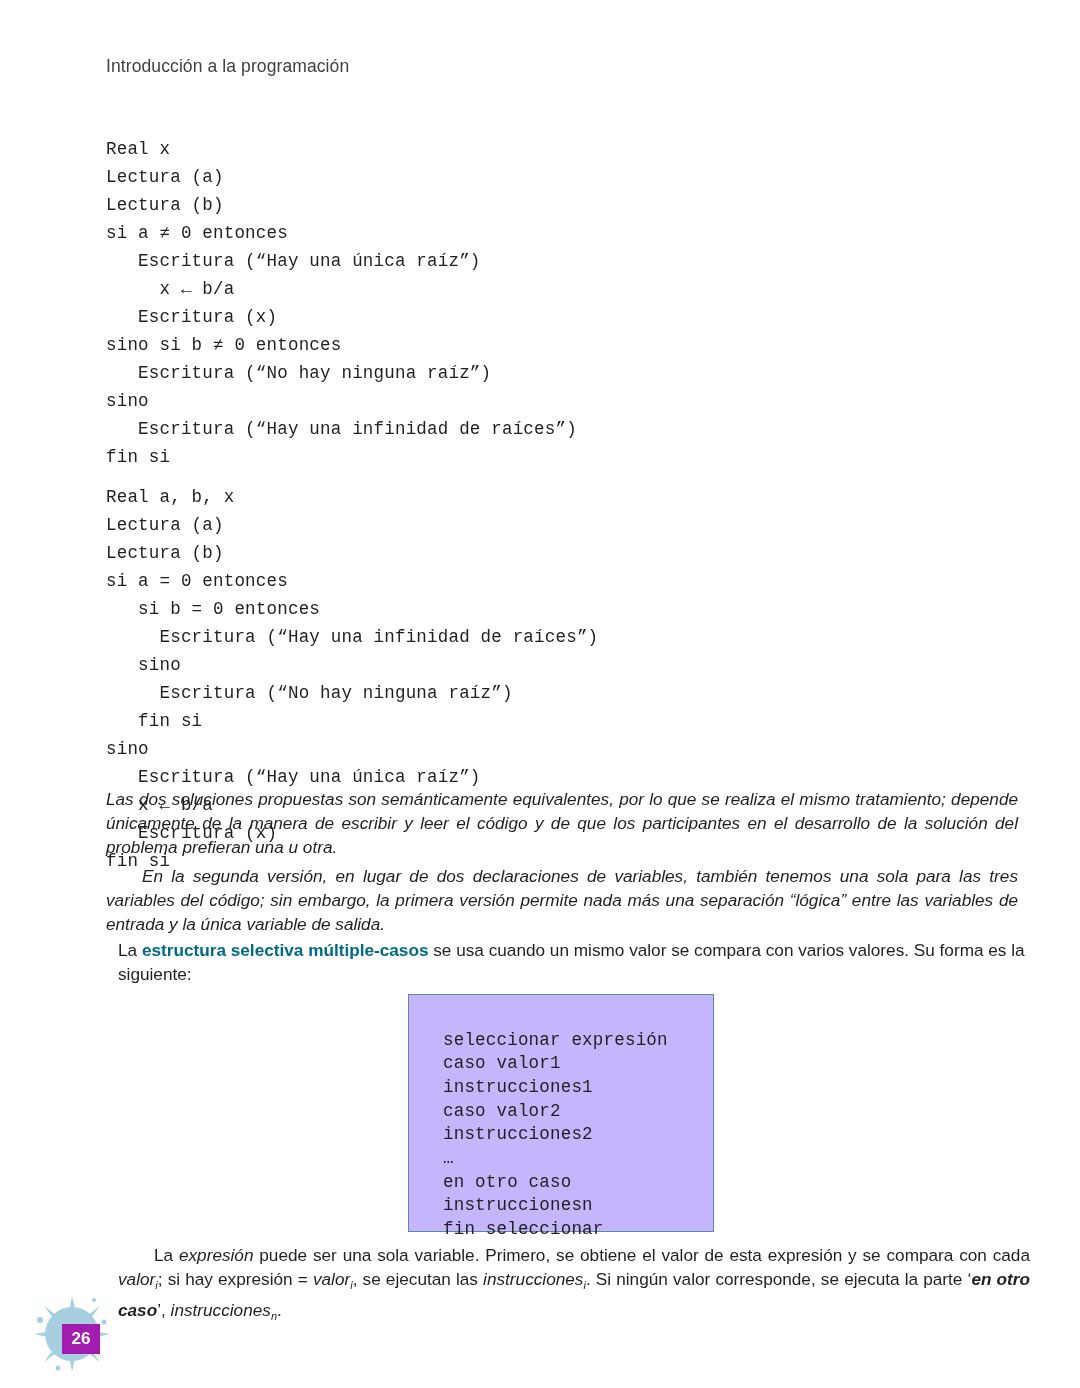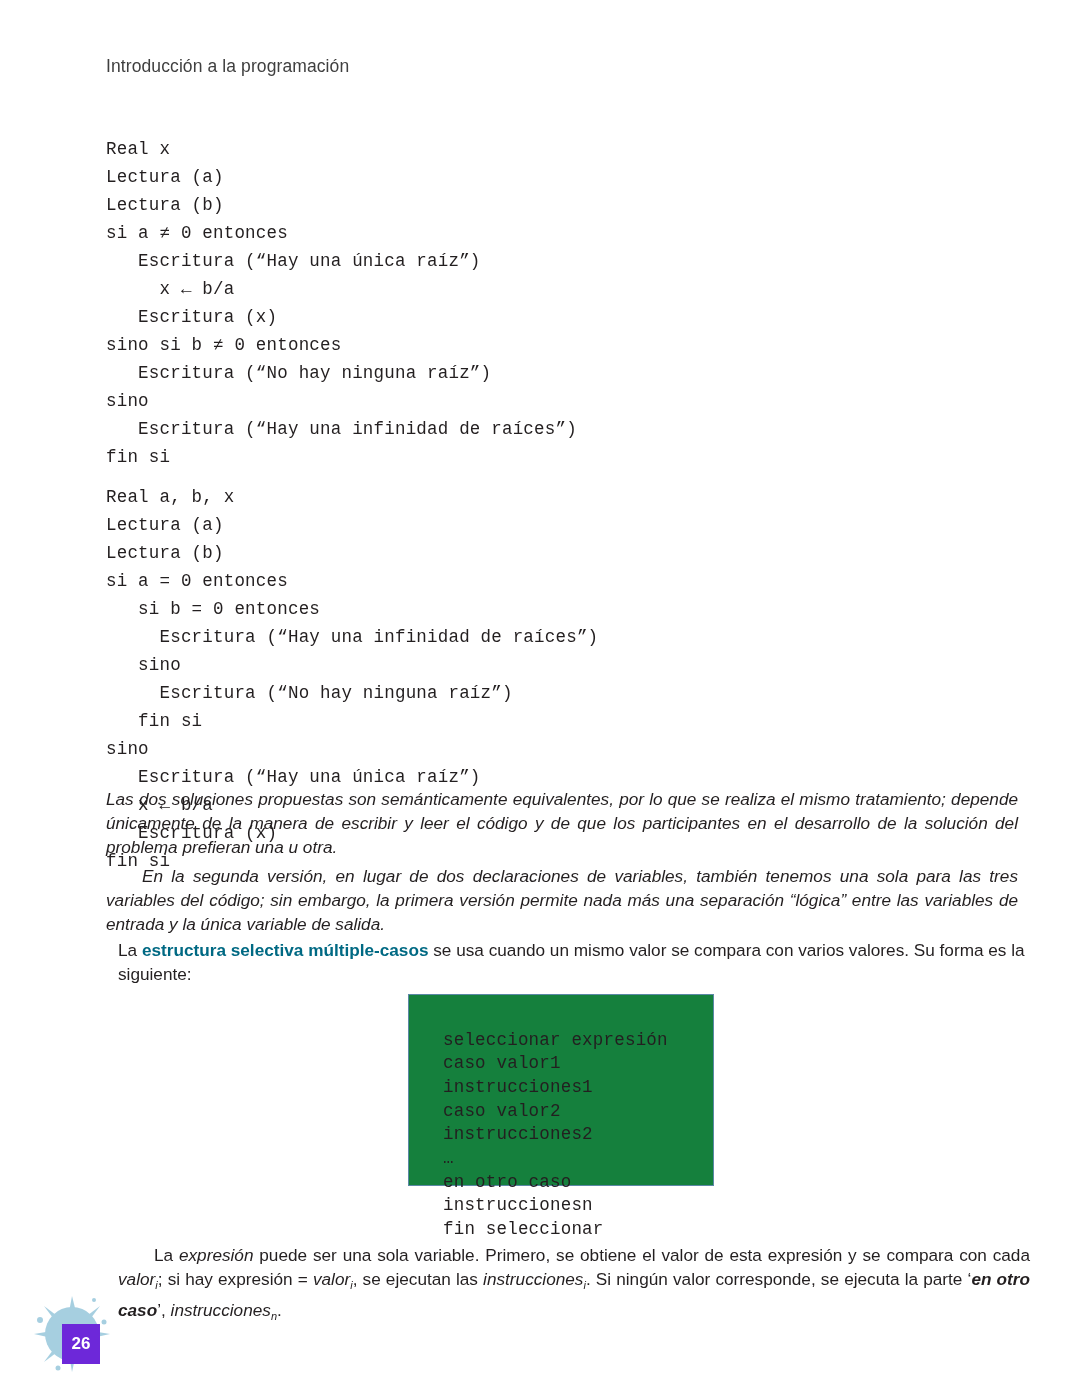--- a/index.html
+++ b/index.html
@@ -63,22 +63,22 @@
   .bold-teal {
     font-weight: bold;
     color: #006983;
   }
 
   .case-box {
     position: absolute;
     left: 408px;
     top: 994px;
     width: 306px;
-    height: 192px;
-    background: #15803d;
+    height: 238px;
+    background: #c4b5fd;
     border: 1.5px solid #5b88a5;
     box-sizing: border-box;
   }
   .case-box-inner {
     position: absolute;
     left: 34px;
     top: 16px;
     font-family: "Liberation Mono", "DejaVu Sans Mono", monospace;
     font-size: 17.5px;
     line-height: 23.7px;
@@ -111,22 +111,22 @@
     top: 0px;
     width: 86px;
     height: 86px;
     opacity: 0.55;
   }
   .page-num-box {
     position: absolute;
     left: 34px;
     top: 34px;
     width: 38px;
-    height: 40px;
-    background: #6d28d9;
+    height: 30px;
+    background: #a21caf;
     color: #ffffff;
     font-size: 17px;
     font-weight: bold;
     display: flex;
     align-items: center;
     justify-content: center;
   }
 </style>
 </head>
 <body>

